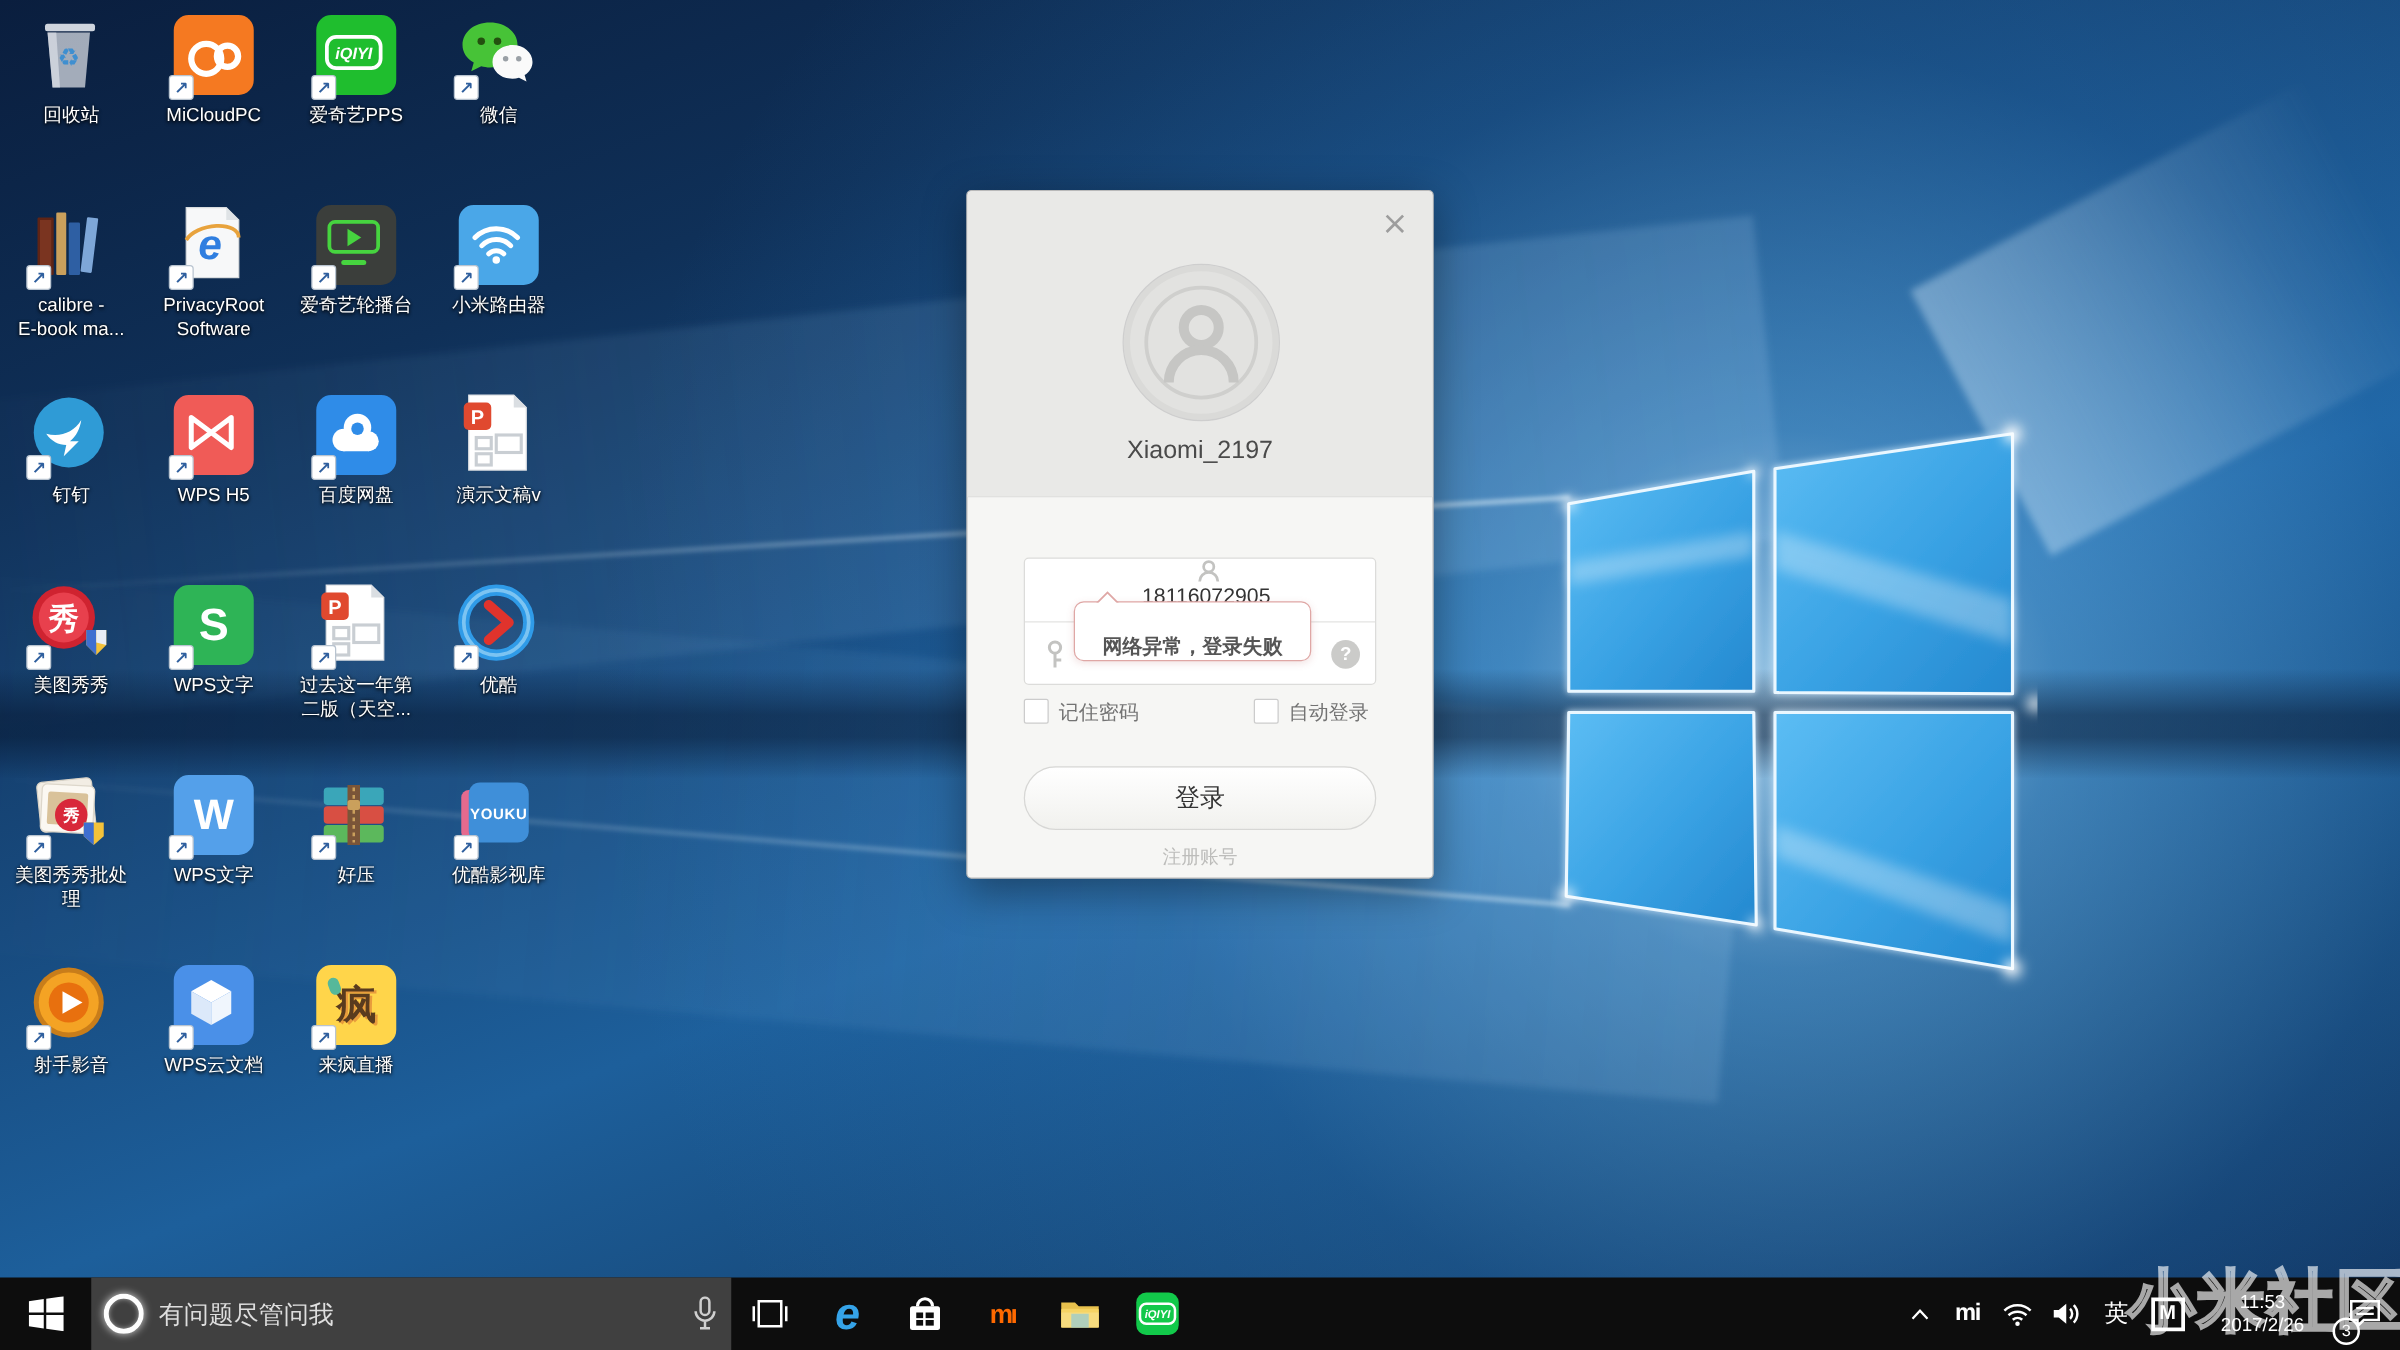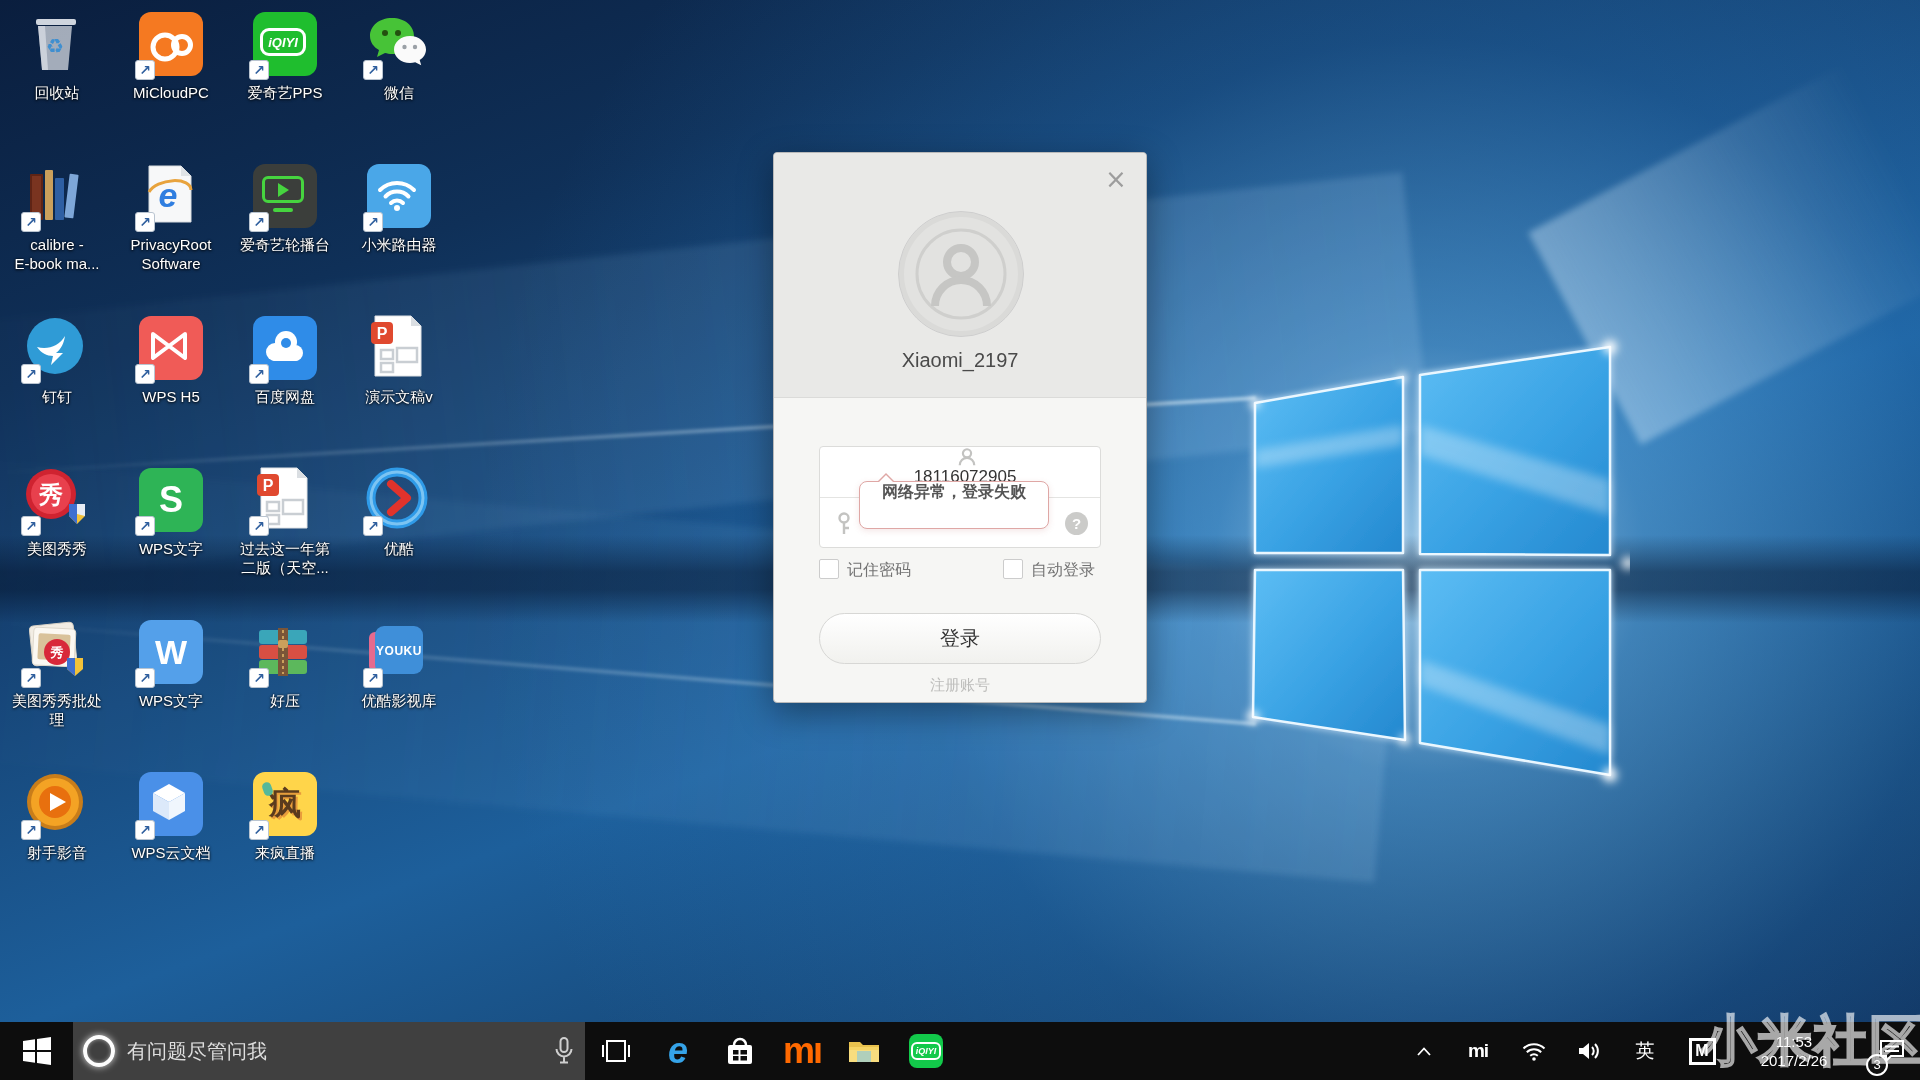--- a/index.html
+++ b/index.html
@@ -54,21 +54,21 @@
     border:1px solid #dcdcda;border-radius:4px;}
   .input-row{position:relative;height:51px;display:flex;align-items:center;}
   .input-row.first{border-bottom:1px solid #e4e4e2;flex-direction:column;}
   .input-ic{width:20px;margin-left:14px;color:#c3c3c1;flex:0 0 20px;}
   .acct-text{margin-left:10px;font-size:17px;color:#333;}
   .pw-dots{display:flex;gap:6px;margin-left:10px;}
   .pw-dots i{width:8px;height:8px;border-radius:50%;background:#d8d8d6;}
   .help-circle{position:absolute;right:12px;top:14px;width:23px;height:23px;border-radius:50%;background:#cbcbc9;
     color:#fff;font-size:15px;font-weight:bold;text-align:center;line-height:23px;cursor:pointer;}
   .err-bubble{position:absolute;left:85px;top:328px;width:190px;height:48px;background:#fff;border:1px solid #dfa7a5;
-    border-radius:8px;box-shadow:0 2px 6px rgba(180,90,90,.15);z-index:7;display:flex;align-items:flex-start;justify-content:center;}
+    border-radius:8px;box-shadow:0 2px 6px rgba(180,90,90,.15);z-index:7;display:flex;align-items:flex-end;justify-content:center;}
   .err-bubble .txt{font-size:16px;font-weight:bold;color:#555;}
   .err-bubble:before{content:"";position:absolute;left:17px;top:-9px;border-left:9px solid transparent;
     border-right:9px solid transparent;border-bottom:9px solid #dfa7a5;}
   .err-bubble:after{content:"";position:absolute;left:18px;top:-7px;border-left:8px solid transparent;
     border-right:8px solid transparent;border-bottom:8px solid #fff;}
   .chk-row{position:absolute;left:45px;top:406px;width:282px;height:22px;}
   .chk{position:absolute;width:20px;height:20px;background:#fff;border:1px solid #ccc;border-radius:2px;cursor:pointer;}
   .chk-label{position:absolute;top:1px;font-size:16px;color:#737373;}
   .login-btn{position:absolute;left:45px;top:460px;width:282px;height:51px;border-radius:26px;
     background:linear-gradient(#ffffff,#f1f1ee);border:1px solid #d7d7d5;display:flex;align-items:center;justify-content:center;
@@ -79,21 +79,21 @@
   .taskbar{position:absolute;left:0;bottom:0;width:1920px;height:58px;background:#0d0d0d;z-index:10;display:flex;align-items:center;}
   .start-btn{width:73px;height:58px;display:flex;align-items:center;justify-content:center;cursor:pointer;}
   .searchbox{position:relative;width:512px;height:58px;background:#404040;display:flex;align-items:center;cursor:text;}
   .cortana-ring{width:32px;height:32px;border-radius:50%;border:4px solid #fdfdfd;margin-left:10px;
     box-shadow:0 0 7px rgba(255,255,255,.8), inset 0 0 4px rgba(255,255,255,.5);flex:0 0 32px;}
   .search-text{margin-left:12px;font-size:20px;color:#dedede;}
   .search-mic{position:absolute;right:12px;top:15px;}
   .tb-apps{display:flex;height:58px;align-items:center;}
   .tb-btn{width:62px;height:58px;display:flex;align-items:center;justify-content:center;cursor:pointer;}
   .tb-spacer{flex:1;}
-  .tray{display:flex;height:44px;align-items:center;gap:16px;}
+  .tray{display:flex;height:44px;align-items:center;gap:0;}
   .tray-btn{height:58px;display:flex;align-items:center;justify-content:center;cursor:pointer;color:#fff;}
   .tray-ime{font-size:19px;color:#fff;width:38px;text-align:center;}
   .tray-mbox{width:27px;height:27px;border:3px solid #fff;display:flex;align-items:center;justify-content:center;
     font-size:16px;font-weight:bold;color:#fff;}
   .clock{width:108px;text-align:center;color:#fff;font-size:15px;line-height:19px;cursor:default;}
   .action-center{position:relative;width:56px;height:58px;display:flex;align-items:center;justify-content:center;cursor:pointer;}
   .ac-badge{position:absolute;left:2px;bottom:4px;width:22px;height:22px;border-radius:50%;background:#111;
     border:2px solid #fff;color:#fff;font-size:13px;text-align:center;line-height:18px;}
   .watermark{position:absolute;right:-6px;bottom:2px;font-size:54px;font-weight:bold;letter-spacing:2px;
     color:transparent;-webkit-text-stroke:2px rgba(255,255,255,.8);opacity:.8;z-index:11;pointer-events:none;white-space:nowrap;}
@@ -568,21 +568,21 @@
             <rect x="3" y="9" width="24" height="19" rx="2" fill="#fff"></rect>
             <g fill="#0d0d0d">
               <rect x="8" y="14" width="5.5" height="4.5"></rect>
               <rect x="15.5" y="14" width="6.5" height="4.5"></rect>
               <rect x="8" y="20" width="5.5" height="4.5"></rect>
               <rect x="15.5" y="20" width="6.5" height="4.5"></rect>
             </g>
           </svg>
         </div>
         <div class="tb-btn">
-          <div style="font-size:36px;font-weight:800;color:#ff6900;letter-spacing:-2px;line-height:1;">mı</div>
+          <div style="font-size:21px;font-weight:800;color:#ff6900;letter-spacing:-2px;line-height:1;">mı</div>
         </div>
         <div class="tb-btn">
           <svg width="32" height="26" viewBox="0 0 32 26">
             <path d="M1 4 h11 l3 3 h16 v17 h-30 z" fill="#e8c14d"></path>
             <rect x="1" y="9" width="30" height="15" rx="1" fill="#f6d464"></rect>
             <rect x="9" y="13" width="14" height="11" fill="#58b7e8"></rect>
             <path d="M1 24 h30 l0 -12 -30 0 z" fill="rgba(250,228,150,.55)"></path>
           </svg>
         </div>
         <div class="tb-btn">

